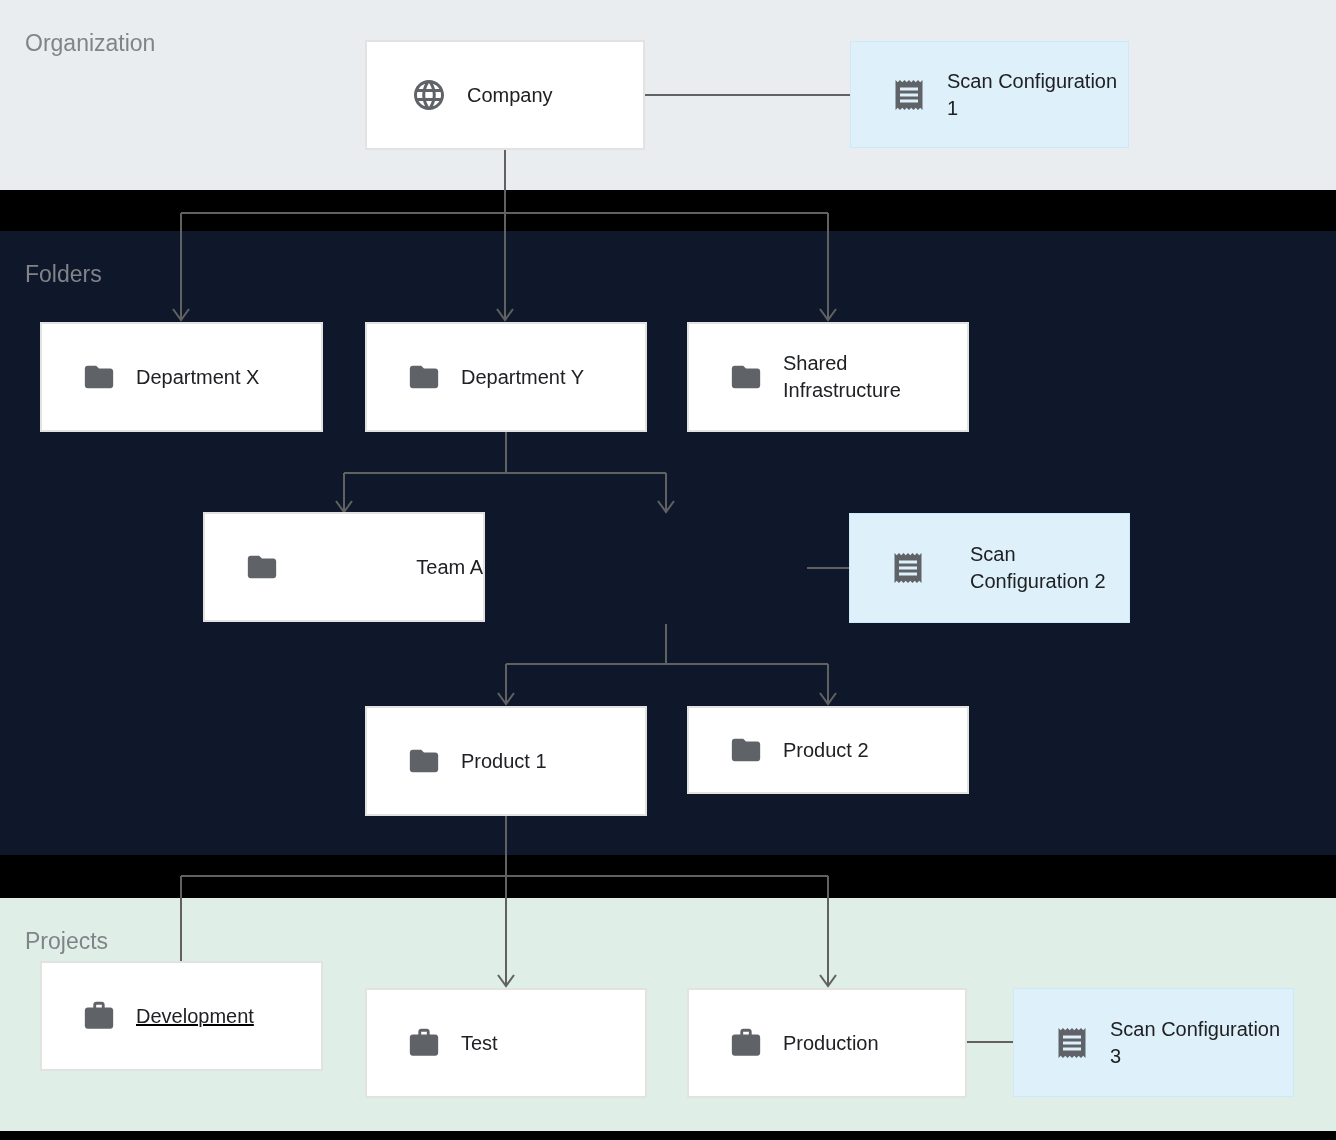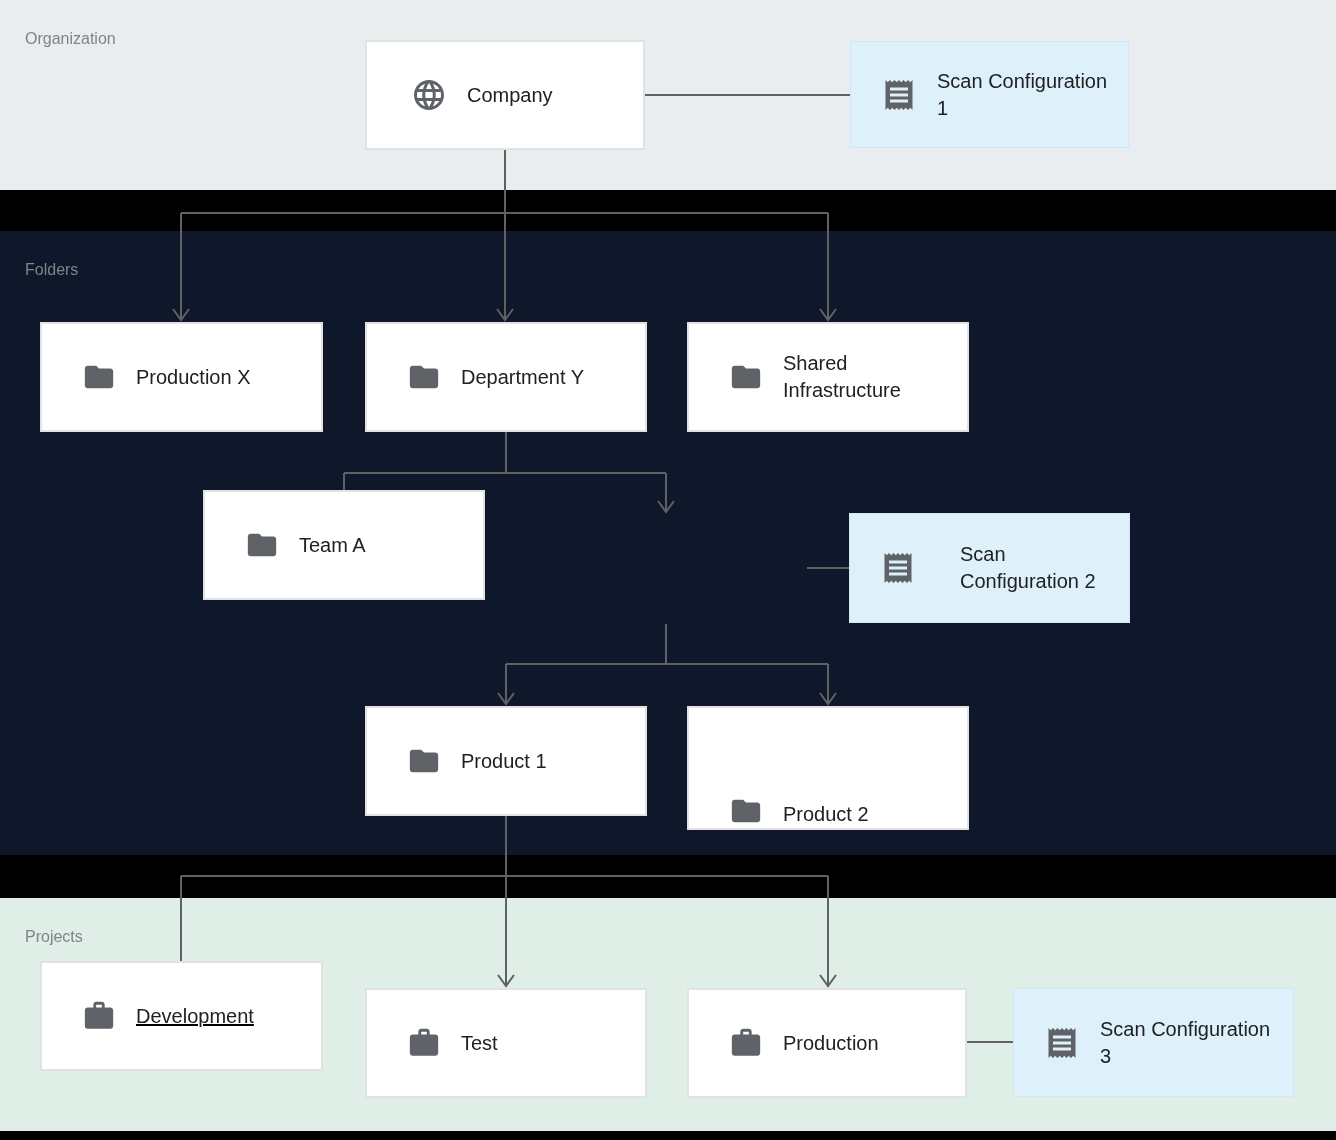--- a/index.html
+++ b/index.html
@@ -20,21 +20,21 @@
     left: 0;
     width: 1336px;
   }
   .band--organization { top: 0;    height: 190px; background: #e9edf0; }
   .band--folders      { top: 231px; height: 624px; background: #0f172a; }
   .band--projects     { top: 898px; height: 233px; background: #dfeee6; }
   .band-label {
     position: absolute;
     left: 25px;
     top: 30px;
-    font-size: 16px;
+    font-size: 23px;
     color: #808488;
   }
   .connectors {
     position: absolute;
     left: 0;
     top: 0;
     z-index: 1;
   }
   .connectors path {
     stroke: #616161;
@@ -47,21 +47,21 @@
     display: flex;
     align-items: center;
     box-sizing: border-box;
     background: #ffffff;
     border: 2px solid #e2e3e1;
     padding-left: 40px;
   }
   .node--scan {
     background: #def1fb;
     border: 1px solid #cde8f6;
-    padding-left: 30px;
+    padding-left: 40px;
   }
   .icon {
     display: inline-flex;
     flex: 0 0 auto;
     margin-right: 20px;
   }
   .icon svg { display: block; fill: #5f6368; }
   .node-label {
     font-size: 20px;
     line-height: 27px;
@@ -150,42 +150,42 @@
     </span>
     <span class="node-label">Scan Configuration 1</span>
   </div>
 
   <div class="node" style="left:40px;top:322px;width:283px;height:110px;">
     <span class="icon">
       <svg width="34" height="34" viewBox="0 0 24 24">
           <path d="M10 4H4c-1.1 0-1.99.9-1.99 2L2 18c0 1.1.9 2 2 2h16c1.1 0 2-.9 2-2V8c0-1.1-.9-2-2-2h-8l-2-2z"></path>
         </svg>
     </span>
-    <span class="node-label">Production X</span>
+    <span class="node-label">Department X</span>
   </div>
 
   <div class="node" style="left:687px;top:322px;width:282px;height:110px;">
     <span class="icon">
       <svg width="34" height="34" viewBox="0 0 24 24">
           <path d="M10 4H4c-1.1 0-1.99.9-1.99 2L2 18c0 1.1.9 2 2 2h16c1.1 0 2-.9 2-2V8c0-1.1-.9-2-2-2h-8l-2-2z"></path>
         </svg>
     </span>
     <span class="node-label">Shared Infrastructure</span>
   </div>
 
   <div class="node" style="left:365px;top:322px;width:282px;height:110px;">
     <span class="icon">
       <svg width="34" height="34" viewBox="0 0 24 24">
           <path d="M10 4H4c-1.1 0-1.99.9-1.99 2L2 18c0 1.1.9 2 2 2h16c1.1 0 2-.9 2-2V8c0-1.1-.9-2-2-2h-8l-2-2z"></path>
         </svg>
     </span>
     <span class="node-label">Department Y</span>
   </div>
 
-  <div class="node" style="left:203px;top:490px;width:282px;height:110px;">
+  <div class="node" style="left:203px;top:512px;width:282px;height:110px;justify-content:space-between;">
     <span class="icon">
       <svg width="34" height="34" viewBox="0 0 24 24">
           <path d="M10 4H4c-1.1 0-1.99.9-1.99 2L2 18c0 1.1.9 2 2 2h16c1.1 0 2-.9 2-2V8c0-1.1-.9-2-2-2h-8l-2-2z"></path>
         </svg>
     </span>
     <span class="node-label">Team A</span>
   </div>
 
 
   <div class="node node--scan" style="left:849px;top:513px;width:281px;height:110px;gap:24px;">
@@ -199,21 +199,21 @@
 
   <div class="node" style="left:365px;top:706px;width:282px;height:110px;">
     <span class="icon">
       <svg width="34" height="34" viewBox="0 0 24 24">
           <path d="M10 4H4c-1.1 0-1.99.9-1.99 2L2 18c0 1.1.9 2 2 2h16c1.1 0 2-.9 2-2V8c0-1.1-.9-2-2-2h-8l-2-2z"></path>
         </svg>
     </span>
     <span class="node-label">Product 1</span>
   </div>
 
-  <div class="node" style="left:687px;top:706px;width:282px;height:124px;align-items:flex-end;">
+  <div class="node" style="left:687px;top:706px;width:282px;height:88px;">
     <span class="icon">
       <svg width="34" height="34" viewBox="0 0 24 24">
           <path d="M10 4H4c-1.1 0-1.99.9-1.99 2L2 18c0 1.1.9 2 2 2h16c1.1 0 2-.9 2-2V8c0-1.1-.9-2-2-2h-8l-2-2z"></path>
         </svg>
     </span>
     <span class="node-label">Product 2</span>
   </div>
 
   <div class="node" style="left:40px;top:961px;width:283px;height:110px;text-decoration:underline;">
     <span class="icon">

